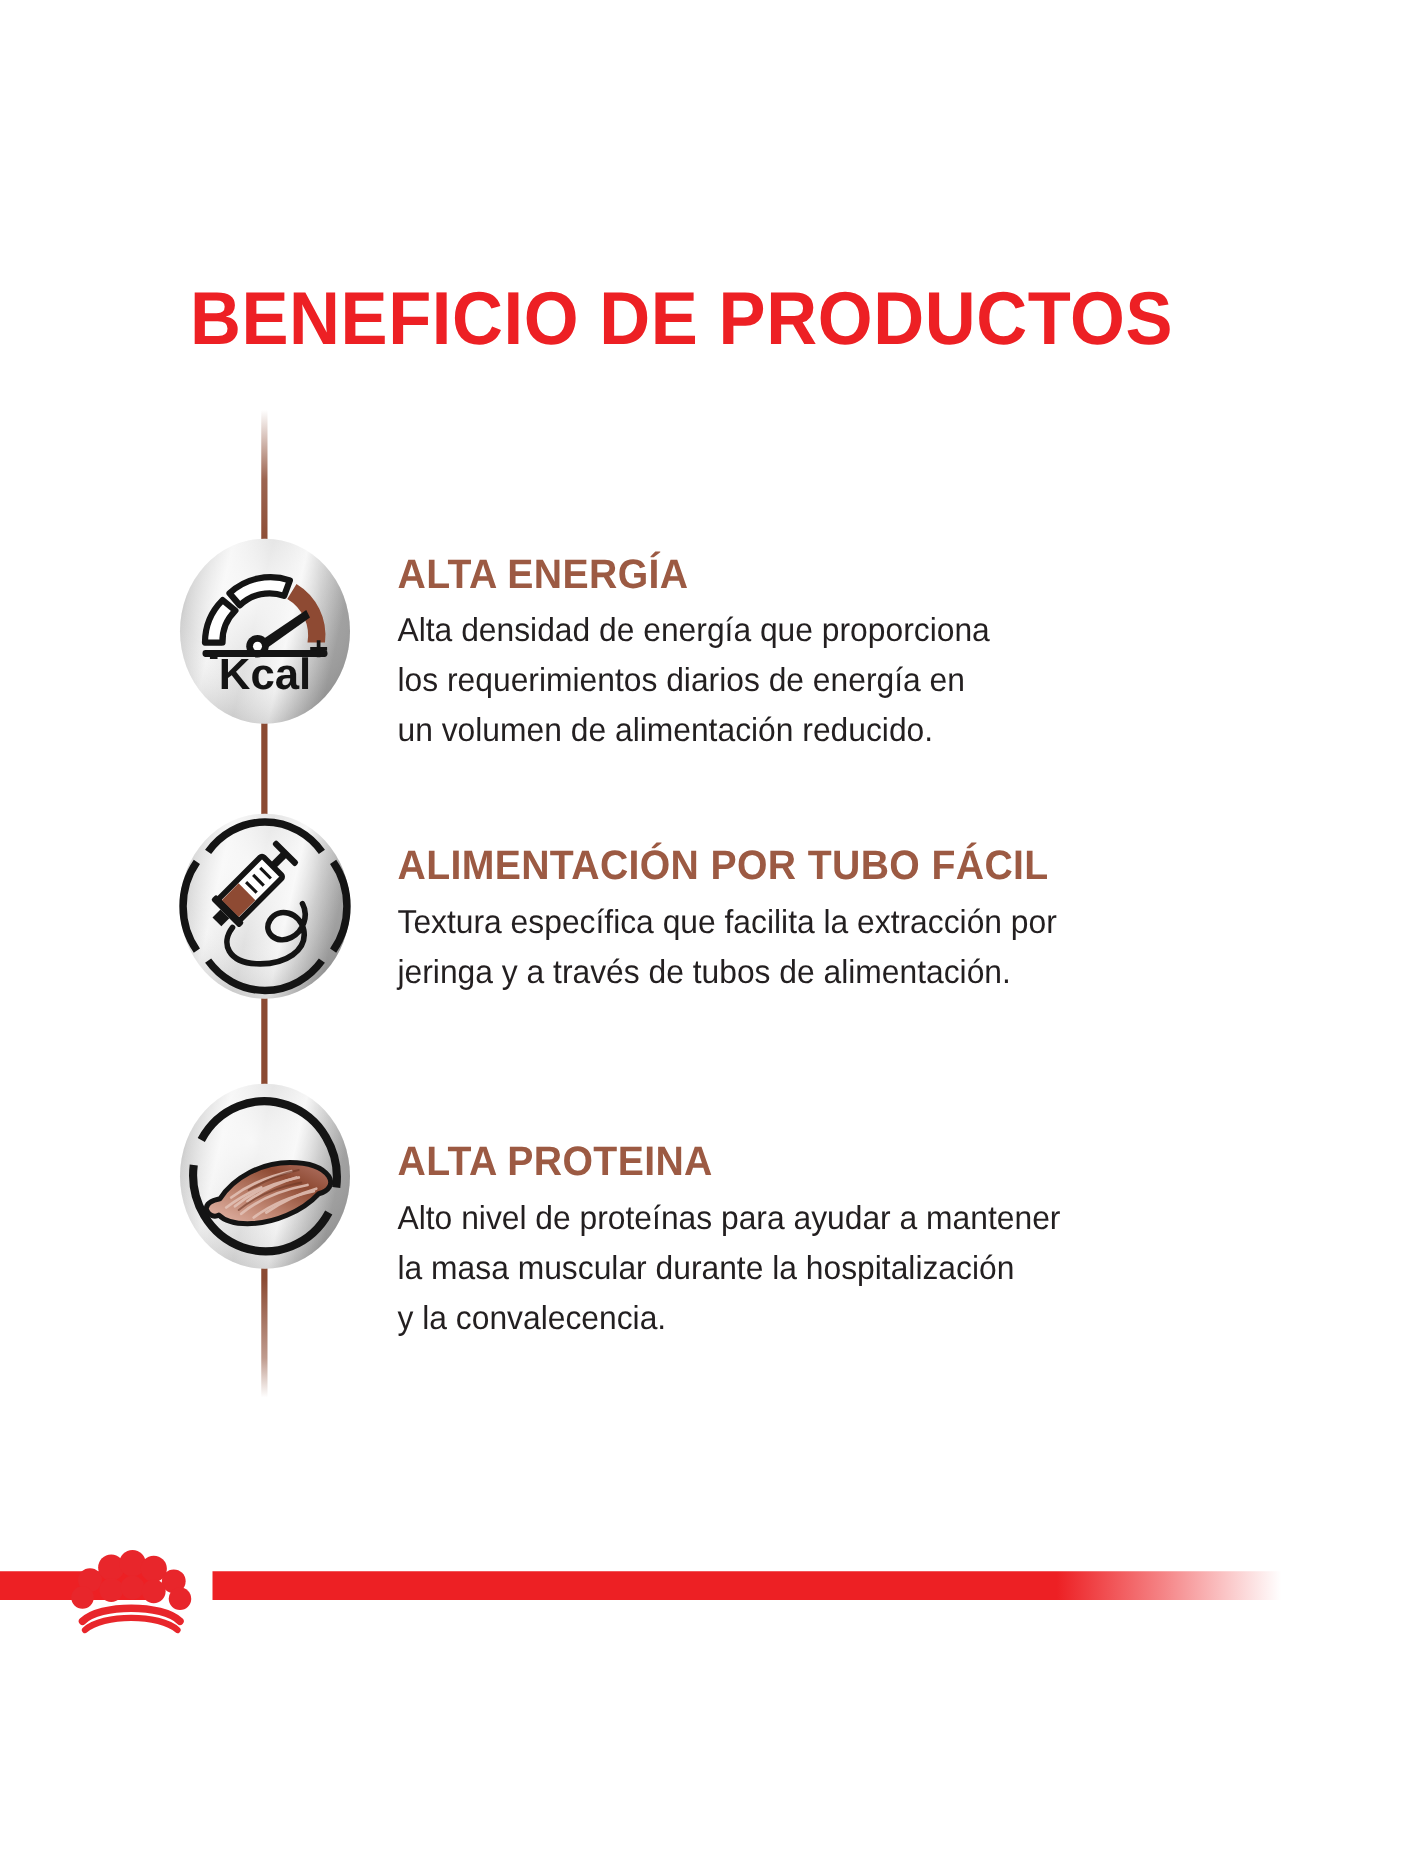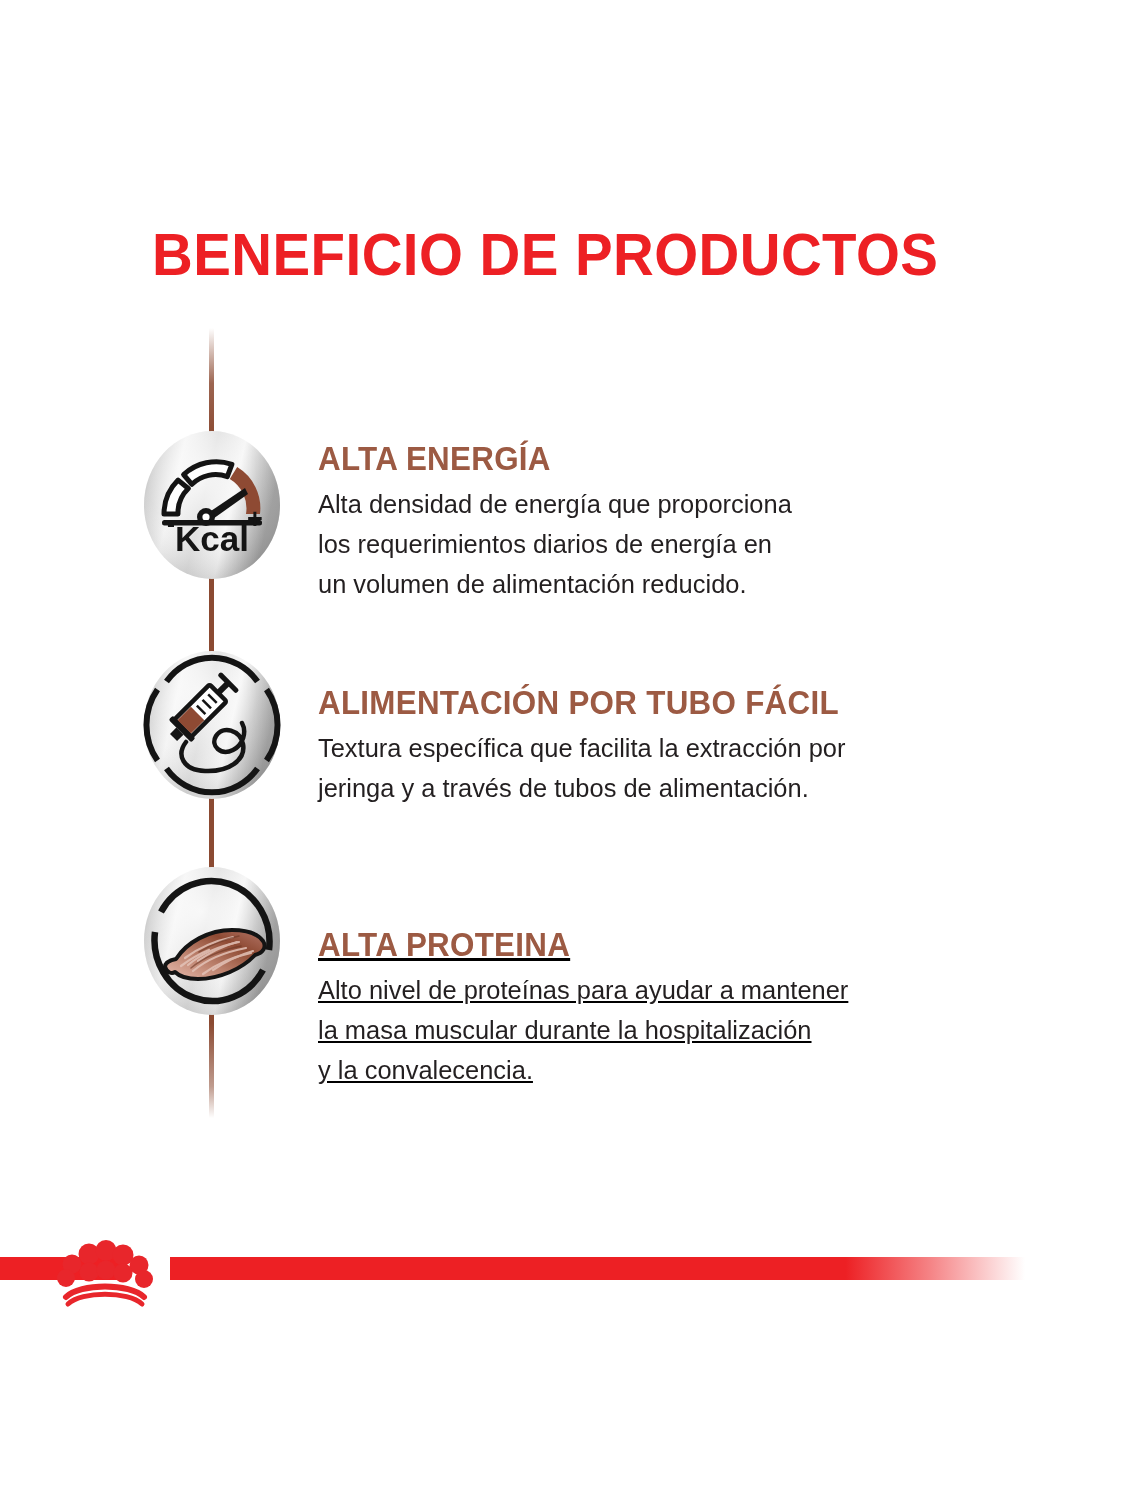--- a/index.html
+++ b/index.html
@@ -67,22 +67,22 @@
     height: 150px;
   }
   .badge svg { display: block; width: 138px; height: 150px; }
 
   .benefit-text {
     position: absolute;
     left: 318px;
     width: 620px;
   }
   .benefit-1 .benefit-text { top: 10px; }
-  .benefit-2 .benefit-text { top: 34px; }
-  .benefit-3 .benefit-text { top: 60px; text-decoration: underline; }
+  .benefit-2 .benefit-text { top: 23px; }
+  .benefit-3 .benefit-text { top: 44px; }
 
   .benefit-heading {
     font-family: "Liberation Sans", sans-serif;
     font-weight: bold;
     font-size: 33px;
     line-height: 38px;
     letter-spacing: 0.3px;
     color: #9C5A43;
     transform: scaleX(0.95);
     transform-origin: left center;

